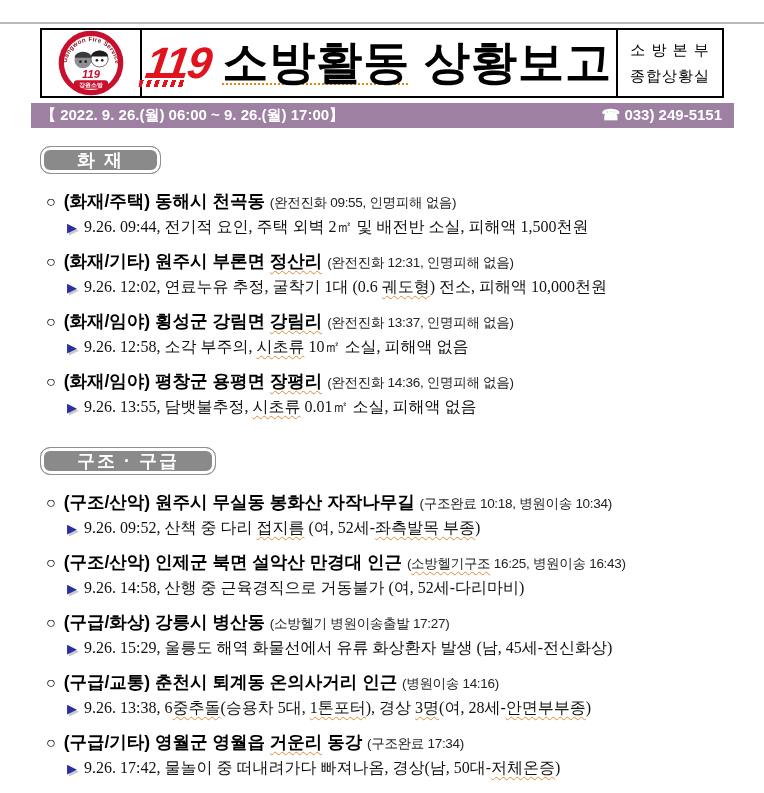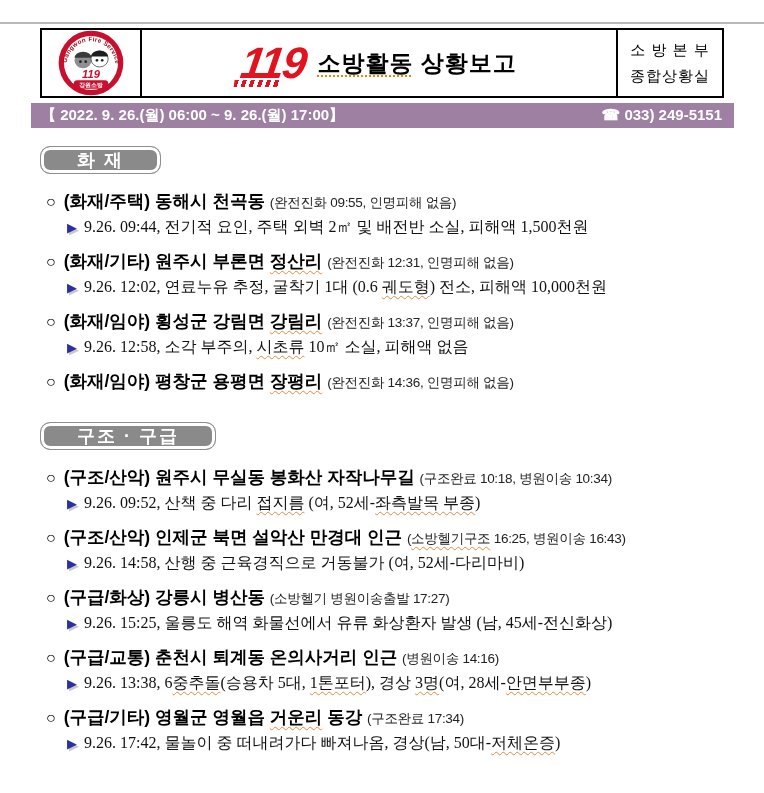--- a/index.html
+++ b/index.html
@@ -31,21 +31,21 @@
     display:inline-block; position:relative;
     color:#e0131f; font-weight:900; font-style:italic;
     font-size:44px; line-height:44px; transform:skewX(-8deg);
     letter-spacing:-2px; padding-right:4px;
   }
   .brand119::after{
     content:""; position:absolute; left:-4px; bottom:-2px; width:46px; height:7px;
     background:repeating-linear-gradient(100deg,#e0131f 0 4px,transparent 4px 8px);
   }
   .main-title {
-    font-size:23px; font-weight:800; letter-spacing:1px; white-space:nowrap;
+    font-size:46px; font-weight:800; letter-spacing:1px; white-space:nowrap;
     font-family:"Liberation Sans", sans-serif;
   }
   .main-title .wavy-title { text-decoration:underline dotted #e08a00 2px; text-underline-offset:5px; }
 
   
   .info-bar {
     margin:5px 30px 0 31px;
     background:#9d80a2;
     color:#fff; font-weight:700; font-size:15px;
     display:flex; justify-content:space-between; align-items:center;
@@ -139,38 +139,39 @@
       <div class="inc-detail"><span class="arrow">▶</span><span><span class="seg">9.26. 12:02, 연료누유 추정, 굴착기 1대 (0.6 </span><span class="seg wavy">궤도형</span><span class="seg">) 전소, 피해액 10,000천원</span></span></div>
     </div>
 
     <div class="incident">
       <div class="inc-head"><span class="marker">○</span><span><span class="seg t">(화재/임야) 횡성군 강림면 </span><span class="seg t wavy">강림리</span><span class="seg t"> </span><span class="seg n">(완전진화 13:37, 인명피해 없음)</span></span></div>
       <div class="inc-detail"><span class="arrow">▶</span><span><span class="seg">9.26. 12:58, 소각 부주의, </span><span class="seg wavy">시초류</span><span class="seg"> 10㎡ 소실, 피해액 없음</span></span></div>
     </div>
 
     <div class="incident">
       <div class="inc-head"><span class="marker">○</span><span><span class="seg t">(화재/임야) 평창군 용평면 </span><span class="seg t wavy">장평리</span><span class="seg t"> </span><span class="seg n">(완전진화 14:36, 인명피해 없음)</span></span></div>
+      <div class="inc-detail"><span class="arrow">▶</span><span><span class="seg">9.26. 13:55, 담뱃불추정, </span><span class="seg wavy">시초류</span><span class="seg"> 0.01㎡ 소실, 피해액 없음</span></span></div>
     </div>
 
     
     <div class="sec-badge">구조 · 구급</div>
 
     <div class="incident">
       <div class="inc-head"><span class="marker">○</span><span><span class="seg t">(구조/산악) 원주시 무실동 봉화산 자작나무길 </span><span class="seg n">(구조완료 10:18, 병원이송 10:34)</span></span></div>
       <div class="inc-detail"><span class="arrow">▶</span><span><span class="seg">9.26. 09:52, 산책 중 다리 </span><span class="seg wavy">접지름</span><span class="seg"> (여, 52세-</span><span class="seg wavy">좌측발목 부종</span><span class="seg">)</span></span></div>
     </div>
 
     <div class="incident">
       <div class="inc-head"><span class="marker">○</span><span><span class="seg t">(구조/산악) 인제군 북면 설악산 만경대 인근 </span><span class="seg n">(</span><span class="seg n wavy">소방헬기구조</span><span class="seg n"> 16:25, 병원이송 16:43)</span></span></div>
       <div class="inc-detail"><span class="arrow">▶</span><span><span class="seg">9.26. 14:58, 산행 중 근육경직으로 거동불가 (여, 52세-다리마비)</span></span></div>
     </div>
 
     <div class="incident">
       <div class="inc-head"><span class="marker">○</span><span><span class="seg t">(구급/화상) 강릉시 병산동 </span><span class="seg n">(소방헬기 병원이송출발 17:27)</span></span></div>
-      <div class="inc-detail"><span class="arrow">▶</span><span><span class="seg">9.26. 15:25, 울릉도 해역 화물선에서 유류 화상환자 발생 (남, 45세-전신화상)</span></span></div>
+      <div class="inc-detail"><span class="arrow">▶</span><span><span class="seg">9.26. 15:29, 울릉도 해역 화물선에서 유류 화상환자 발생 (남, 45세-전신화상)</span></span></div>
     </div>
 
     <div class="incident">
       <div class="inc-head"><span class="marker">○</span><span><span class="seg t">(구급/교통) 춘천시 퇴계동 온의사거리 인근 </span><span class="seg n">(병원이송 14:16)</span></span></div>
       <div class="inc-detail"><span class="arrow">▶</span><span><span class="seg">9.26. 13:38, 6</span><span class="seg wavy">중추돌</span><span class="seg">(승용차 5대, </span><span class="seg wavy">1톤포터</span><span class="seg">), 경상 </span><span class="seg wavy">3명</span><span class="seg">(여, 28세-</span><span class="seg wavy">안면부부종</span><span class="seg">)</span></span></div>
     </div>
 
     <div class="incident">
       <div class="inc-head"><span class="marker">○</span><span><span class="seg t">(구급/기타) 영월군 영월읍 </span><span class="seg t wavy">거운리</span><span class="seg t"> 동강 </span><span class="seg n">(구조완료 17:34)</span></span></div>
       <div class="inc-detail"><span class="arrow">▶</span><span><span class="seg">9.26. 17:42, 물놀이 중 떠내려가다 빠져나옴, 경상(남, 50대-</span><span class="seg wavy">저체온증</span><span class="seg">)</span></span></div>

